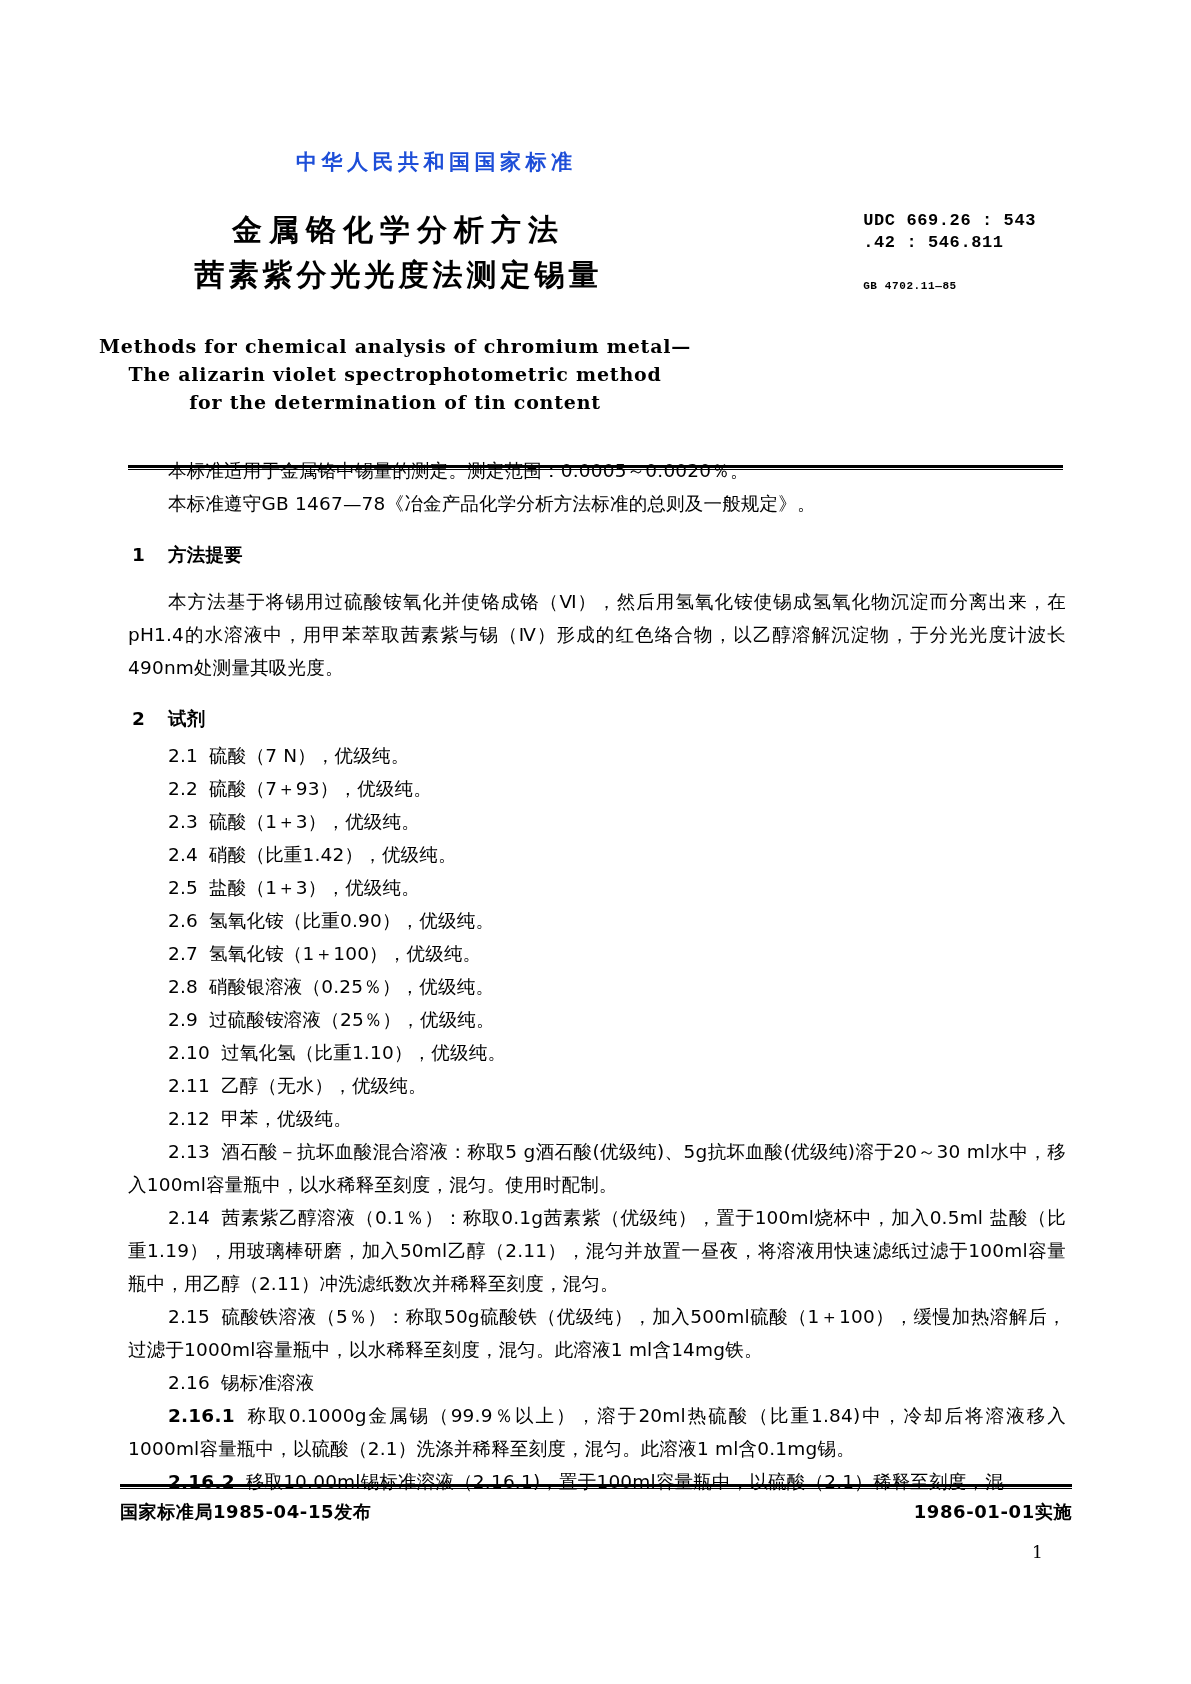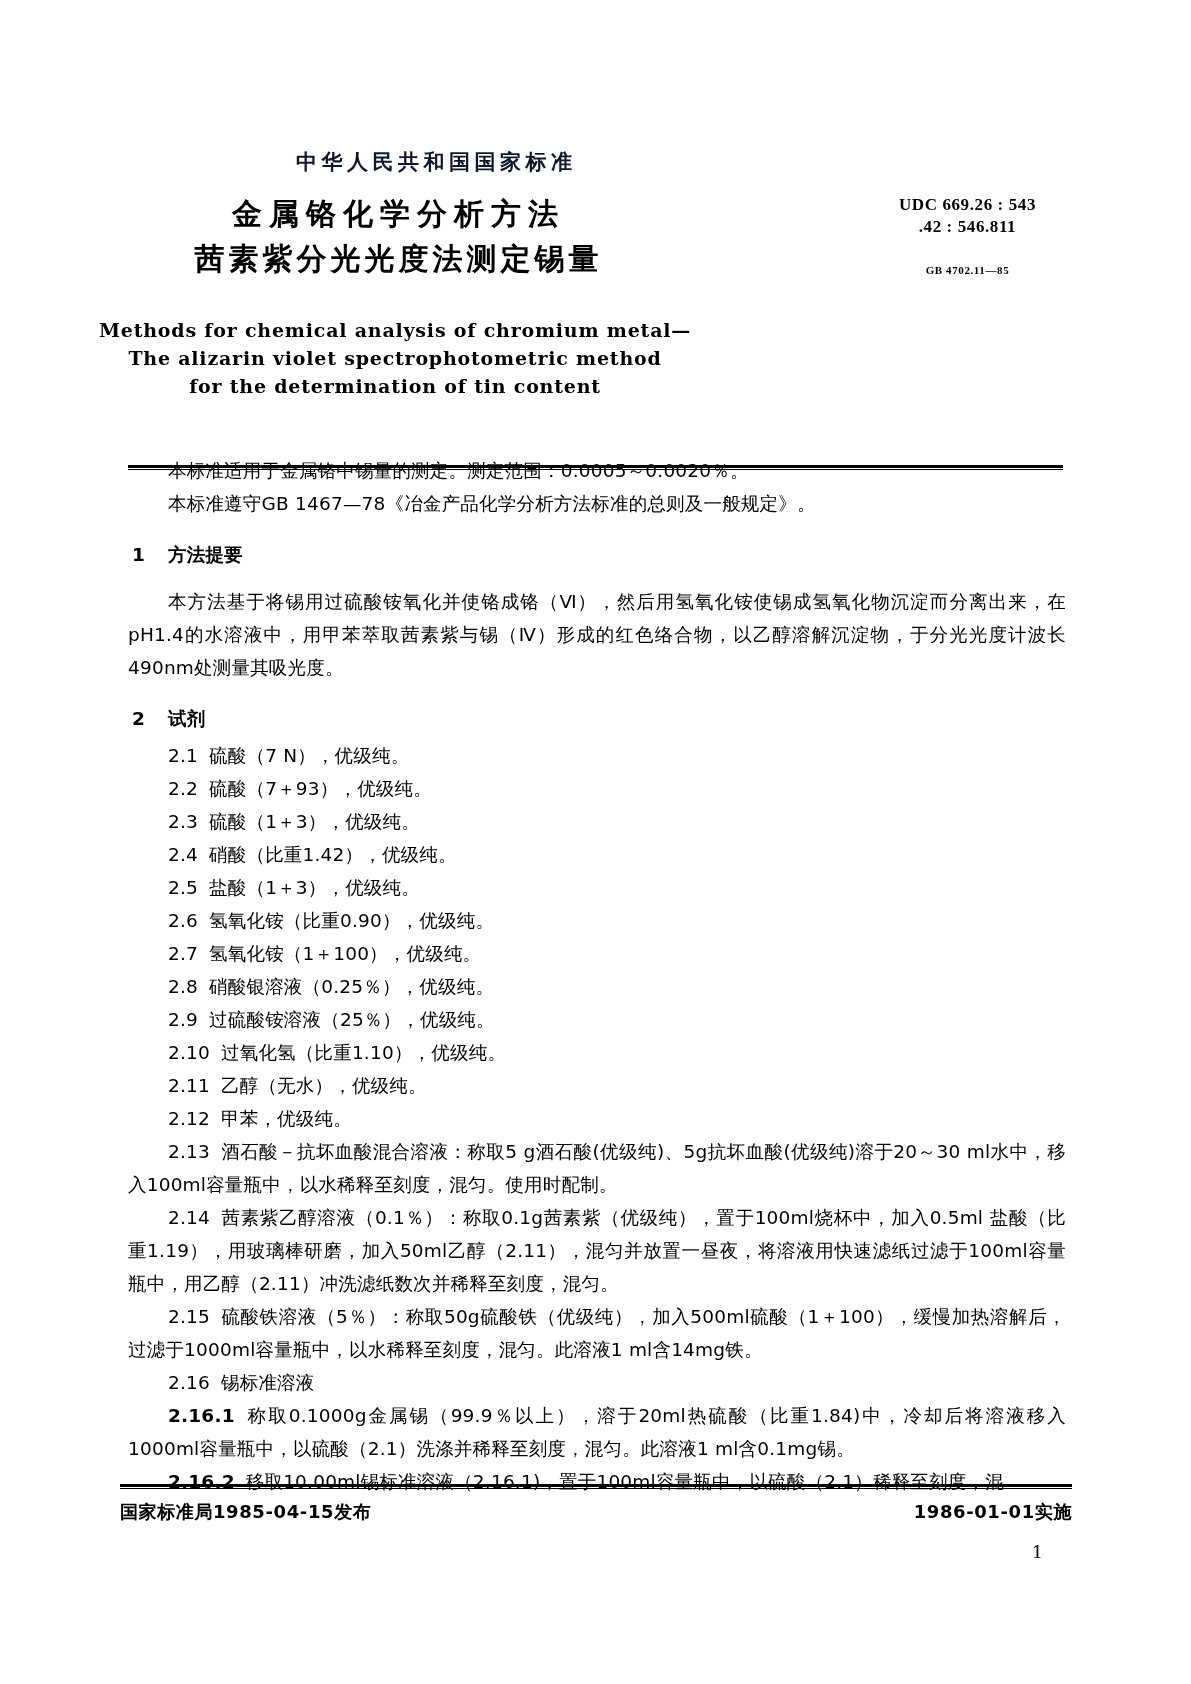--- a/index.html
+++ b/index.html
@@ -33,26 +33,26 @@
     width: 1191px;
   }
 
   .nat-std {
     text-align: left;
     padding-left: 296px;
     font-family: "DejaVu Sans", "Liberation Sans", sans-serif;
     font-size: 21px;
     font-weight: 700;
     letter-spacing: 4.5px;
-    color: #0f172a;
+    color: #1d4ed8;
   }
 
   .title-row {
     position: relative;
-    margin-top: 16px;
+    margin-top: 32px;
     height: 100px;
   }
 
   .title-cn {
     position: absolute;
     left: 0;
     top: 0;
     width: 790px;
     text-align: center;
   }
@@ -71,22 +71,22 @@
     font-weight: 700;
     letter-spacing: 4px;
     line-height: 46px;
     padding-left: 7px;
   }
 
   .codes {
     position: absolute;
     right: 155px;
     top: 2px;
-    text-align: center;
-    font-family: Liberation Serif, serif;
+    text-align: left;
+    font-family: Liberation Mono, monospace;
   }
   .codes .udc1, .codes .udc2 {
     font-size: 17px;
     font-weight: 700;
     line-height: 22px;
     letter-spacing: 0.6px;
   }
   .codes .gb {
     font-size: 11px;
     font-weight: 700;

